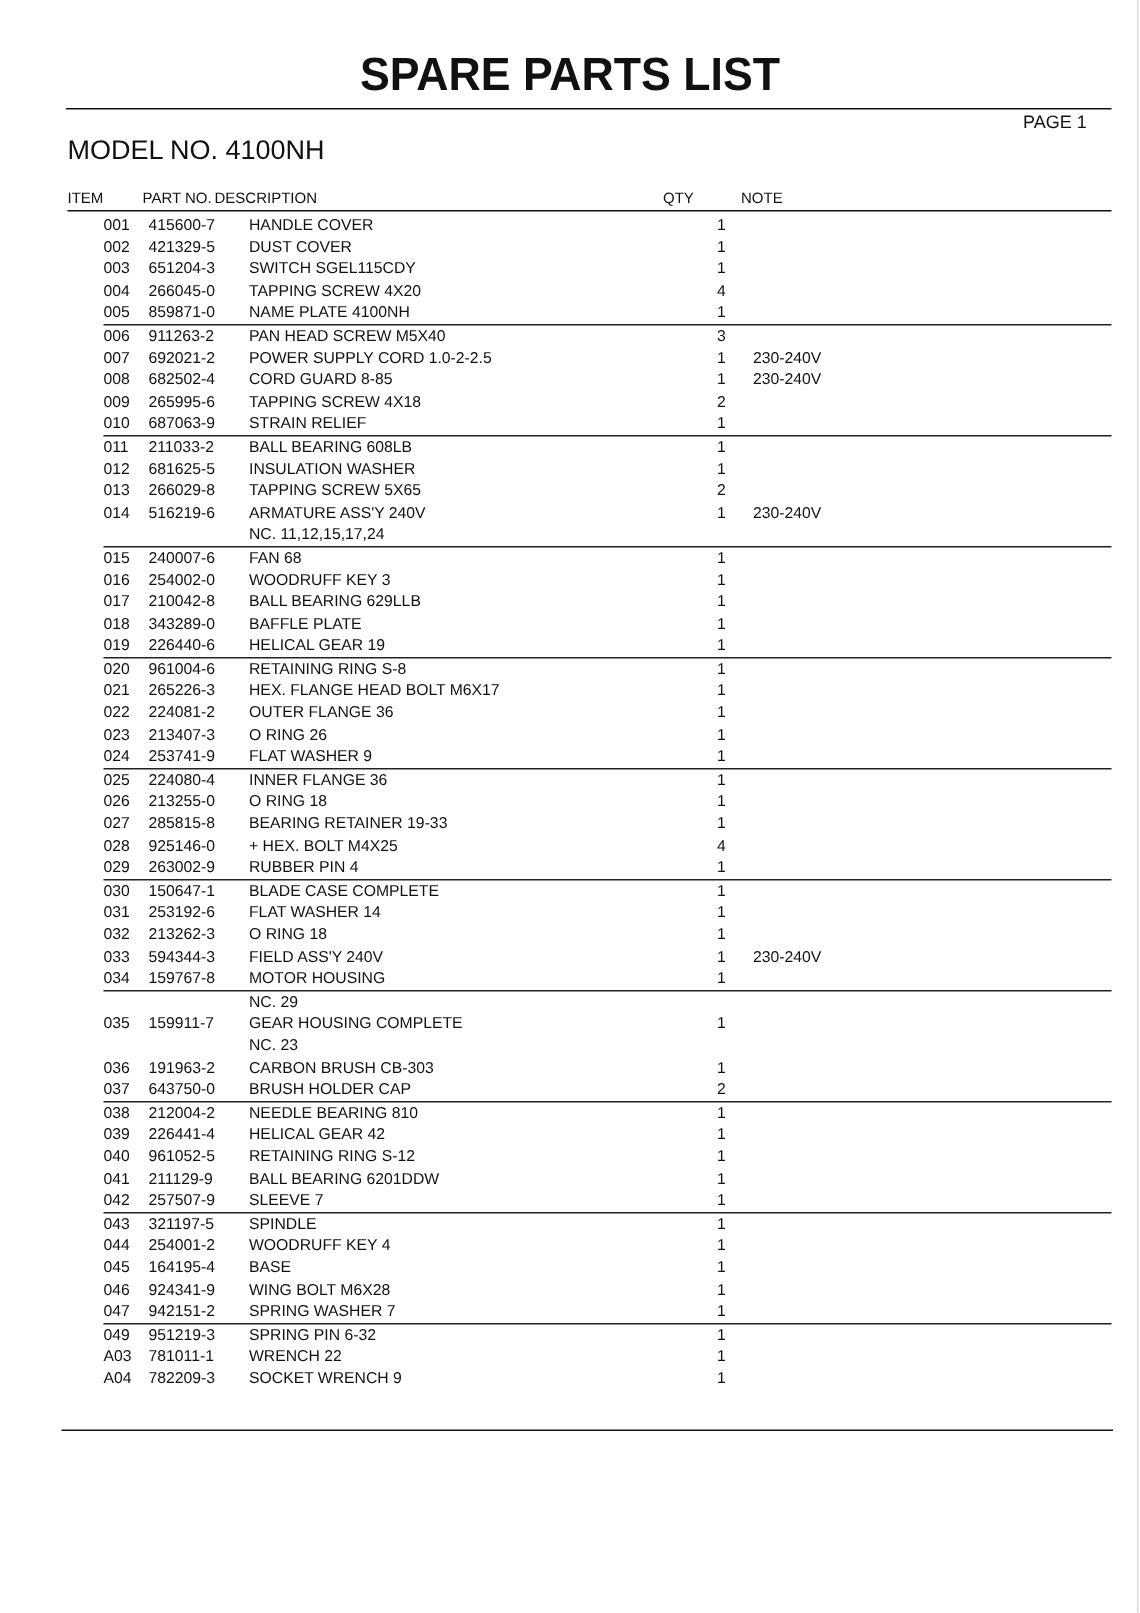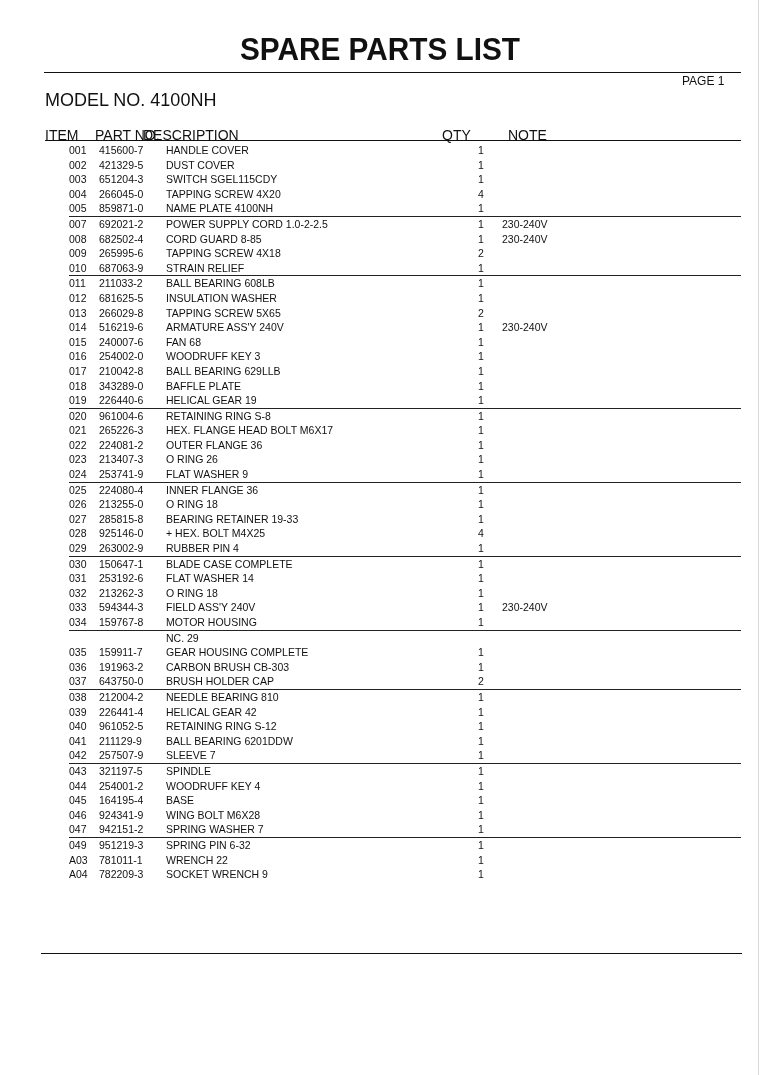--- a/index.html
+++ b/index.html
@@ -9,28 +9,28 @@
   }
   .title {
     position: absolute; top: 32px; left: 0; width: 760px; text-align: center;
     font-size: 31px; font-weight: bold; letter-spacing: 0px; transform: scaleX(0.96);
   }
   .rule-top { position: absolute; top: 72px; left: 44px; width: 697px; height: 0; border-top: 1.5px solid #111; }
   .page-no { position: absolute; top: 74px; left: 682px; font-size: 12px; }
   .model { position: absolute; top: 90px; left: 45px; font-size: 18px; text-align: right; }
   .header-row {
     position: absolute; top: 127px; left: 45px; width: 696px; height: 13px;
-    font-size: 14px; border-bottom: 1.5px solid #111;
+    font-size: 10px; border-bottom: 1.5px solid #111;
   }
   .header-row span { position: absolute; top: 0; }
   .h-item { left: 0; }
   .h-part { left: 32px; padding-left: 18px; }
   .h-desc { left: 98px; }
   .h-qty { left: 397px; }
-  .h-note { left: 440px; padding-left: 23px; }
+  .h-note { left: 426px; padding-left: 23px; }
   .rows { position: absolute; top: 143px; left: 44px; width: 697px; }
   .row { position: relative; height: 14.6px; font-size: 10.5px; line-height: 14.6px; margin-left: 25px; }
   .row.sep { border-bottom: 1.3px solid #222; }
   .row span { position: absolute; top: 0; white-space: nowrap; }
   .c-item { left: 0; }
   .c-part { left: 30px; }
   .c-desc { left: 97px; }
   .c-qty { left: 409px; }
   .c-note { left: 433px; }
   .rule-bottom { position: absolute; top: 953px; left: 41px; width: 701px; height: 0; border-top: 1.5px solid #111; }
@@ -82,20 +82,27 @@
       <span class="c-note"></span>
     </div>
     <div class="row sep">
       <span class="c-item">005</span>
       <span class="c-part">859871-0</span>
       <span class="c-desc">NAME PLATE 4100NH</span>
       <span class="c-qty">1</span>
       <span class="c-note"></span>
     </div>
     <div class="row">
+      <span class="c-item">006</span>
+      <span class="c-part">911263-2</span>
+      <span class="c-desc">PAN HEAD SCREW M5X40</span>
+      <span class="c-qty">3</span>
+      <span class="c-note"></span>
+    </div>
+    <div class="row">
       <span class="c-item">007</span>
       <span class="c-part">692021-2</span>
       <span class="c-desc">POWER SUPPLY CORD 1.0-2-2.5</span>
       <span class="c-qty">1</span>
       <span class="c-note">230-240V</span>
     </div>
     <div class="row">
       <span class="c-item">008</span>
       <span class="c-part">682502-4</span>
       <span class="c-desc">CORD GUARD 8-85</span>
@@ -137,20 +144,27 @@
       <span class="c-qty">2</span>
       <span class="c-note"></span>
     </div>
     <div class="row">
       <span class="c-item">014</span>
       <span class="c-part">516219-6</span>
       <span class="c-desc">ARMATURE ASS'Y 240V</span>
       <span class="c-qty">1</span>
       <span class="c-note">230-240V</span>
     </div>
+    <div class="row sep">
+      <span class="c-item"></span>
+      <span class="c-part"></span>
+      <span class="c-desc">NC. 11,12,15,17,24</span>
+      <span class="c-qty"></span>
+      <span class="c-note"></span>
+    </div>
     <div class="row">
       <span class="c-item">015</span>
       <span class="c-part">240007-6</span>
       <span class="c-desc">FAN 68</span>
       <span class="c-qty">1</span>
       <span class="c-note"></span>
     </div>
     <div class="row">
       <span class="c-item">016</span>
       <span class="c-part">254002-0</span>
@@ -289,20 +303,27 @@
       <span class="c-part"></span>
       <span class="c-desc">NC. 29</span>
       <span class="c-qty"></span>
       <span class="c-note"></span>
     </div>
     <div class="row">
       <span class="c-item">035</span>
       <span class="c-part">159911-7</span>
       <span class="c-desc">GEAR HOUSING COMPLETE</span>
       <span class="c-qty">1</span>
+      <span class="c-note"></span>
+    </div>
+    <div class="row">
+      <span class="c-item"></span>
+      <span class="c-part"></span>
+      <span class="c-desc">NC. 23</span>
+      <span class="c-qty"></span>
       <span class="c-note"></span>
     </div>
     <div class="row">
       <span class="c-item">036</span>
       <span class="c-part">191963-2</span>
       <span class="c-desc">CARBON BRUSH CB-303</span>
       <span class="c-qty">1</span>
       <span class="c-note"></span>
     </div>
     <div class="row sep">

